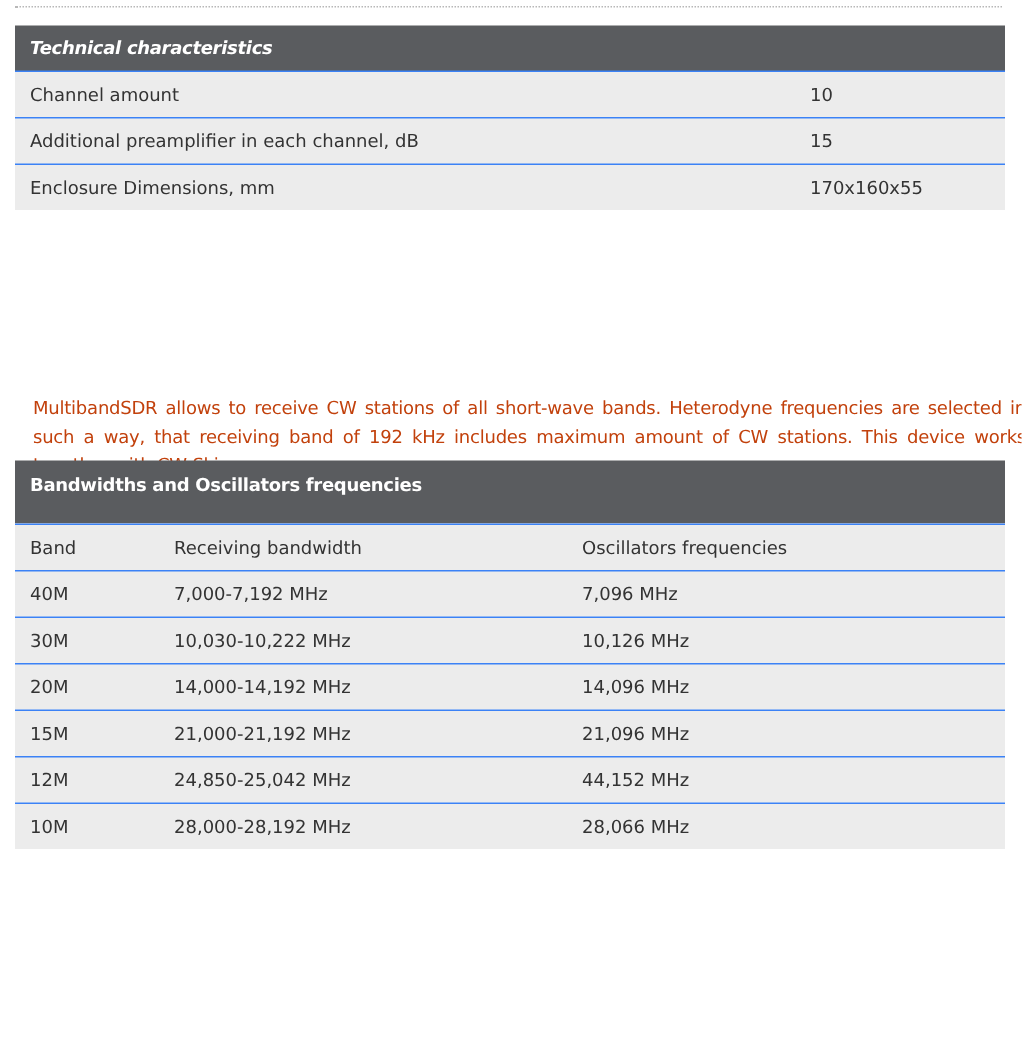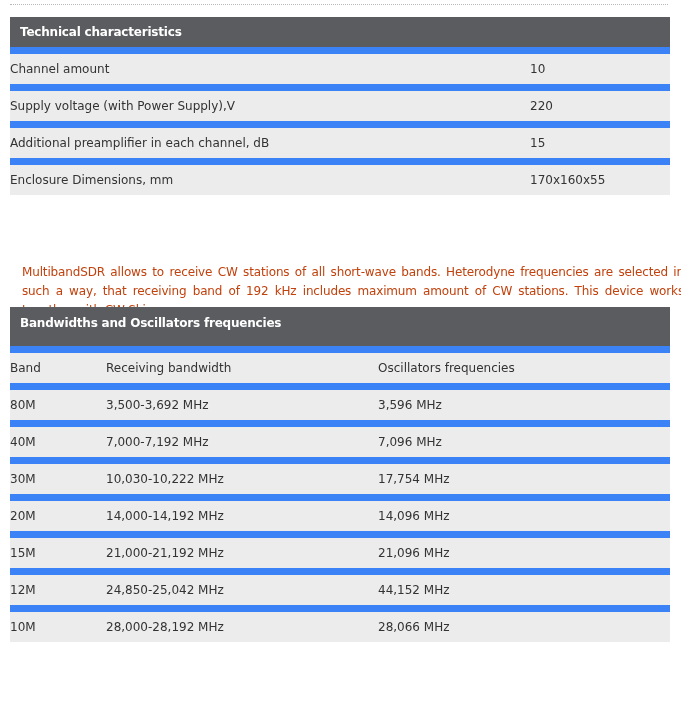--- a/index.html
+++ b/index.html
@@ -35,29 +35,29 @@
       background: #5a5c5f;
       color: #ffffff;
       font-weight: bold;
       text-align: left;
       font-size: 12px;
       padding: 0 10px;
       letter-spacing: -0.2px;
     }
     table.spec td {
       background: #ececec;
-      padding: 0 0;
+      padding: 0 10px;
       height: 30px;
-      border-top: 7px solid #3b82f6;
+      border-top: 1px solid #3b82f6;
       vertical-align: middle;
       color: #333333;
       white-space: nowrap;
     }
     #tech-table { top: 17px; }
-    #tech-table th { height: 30px; }
+    #tech-table th { height: 30px; font-style: italic; }
     #tech-table col.c1 { width: 520px; }
     #tech-table col.c2 { width: 140px; }
 
     #band-table { top: 307px; border-radius: 15px; }
     #band-table th {
       height: 42px;
       vertical-align: top;
       padding-top: 9px;
       box-sizing: border-box;
     }
@@ -92,24 +92,20 @@
     <tr>
       <th colspan="2">Technical characteristics</th>
     </tr>
   </thead>
   <tbody>
     <tr>
       <td>Channel amount</td>
       <td>10</td>
     </tr>
     <tr>
-      <td>Supply voltage (with Power Supply),V</td>
-      <td>220</td>
-    </tr>
-    <tr>
       <td>Additional preamplifier in each channel, dB</td>
       <td>15</td>
     </tr>
     <tr>
       <td>Enclosure Dimensions, mm</td>
       <td>170x160x55</td>
     </tr>
   </tbody>
 </table>
 
@@ -126,33 +122,28 @@
       <th colspan="3">Bandwidths and Oscillators frequencies</th>
     </tr>
   </thead>
   <tbody>
     <tr>
       <td>Band</td>
       <td>Receiving bandwidth</td>
       <td>Oscillators frequencies</td>
     </tr>
     <tr>
-      <td>80M</td>
-      <td>3,500-3,692 MHz</td>
-      <td>3,596 MHz</td>
-    </tr>
-    <tr>
       <td>40M</td>
       <td>7,000-7,192 MHz</td>
       <td>7,096 MHz</td>
     </tr>
     <tr>
       <td>30M</td>
       <td>10,030-10,222 MHz</td>
-      <td>17,754 MHz</td>
+      <td>10,126 MHz</td>
     </tr>
     <tr>
       <td>20M</td>
       <td>14,000-14,192 MHz</td>
       <td>14,096 MHz</td>
     </tr>
     <tr>
       <td>15M</td>
       <td>21,000-21,192 MHz</td>
       <td>21,096 MHz</td>

